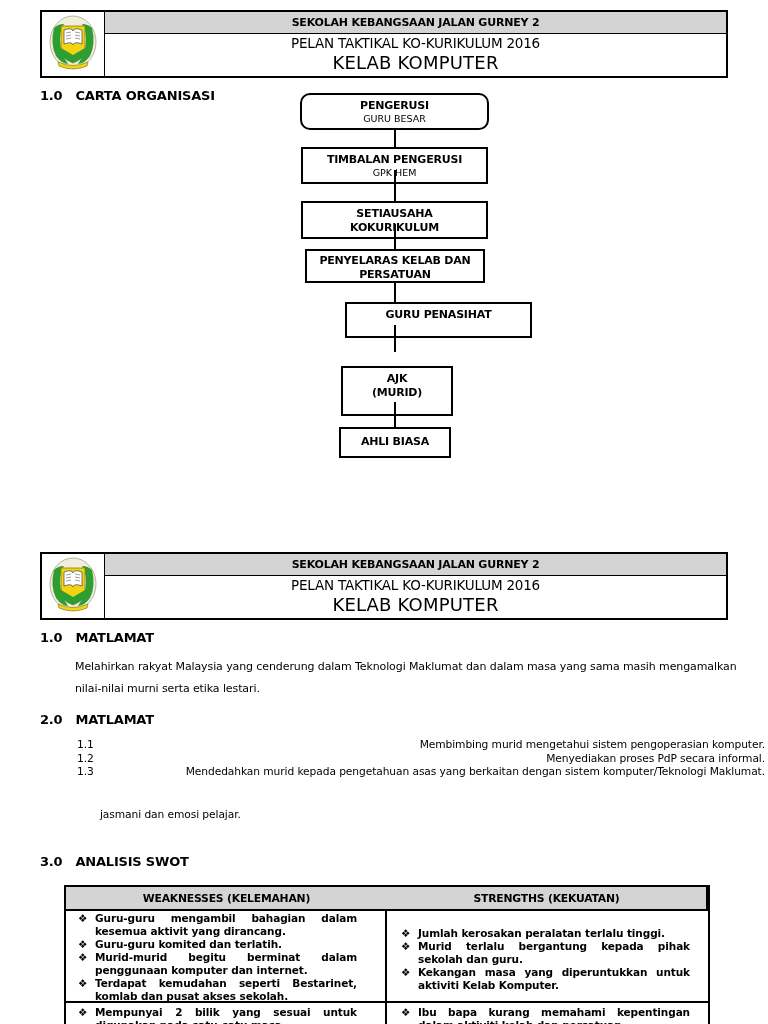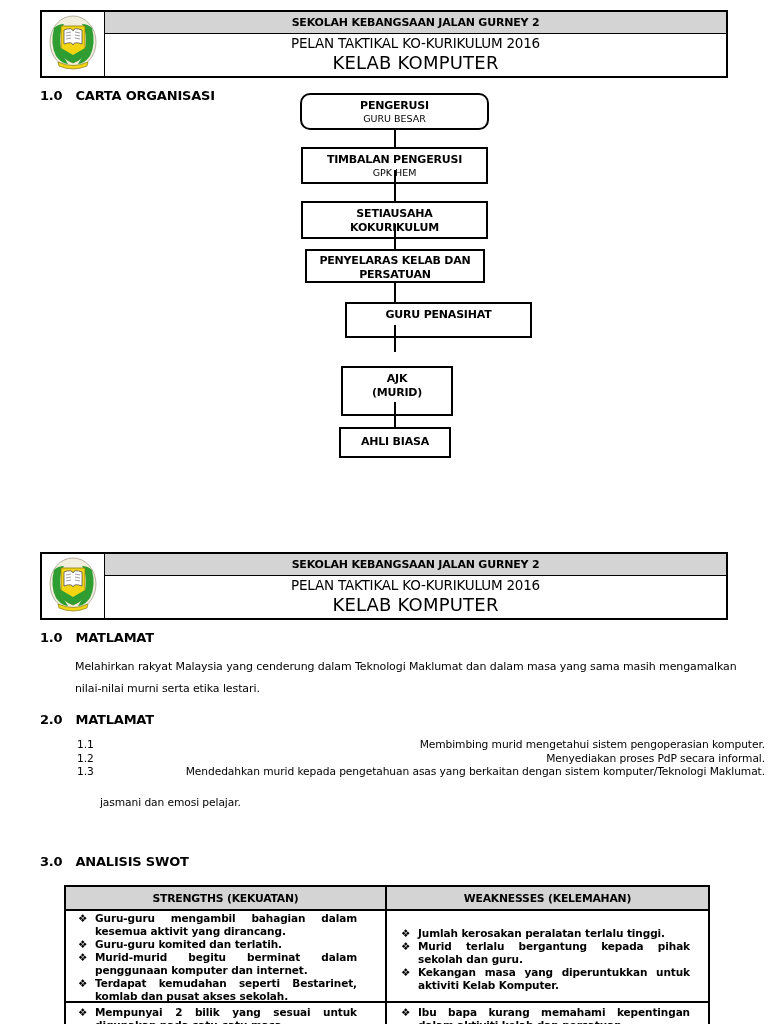--- a/index.html
+++ b/index.html
@@ -35,21 +35,21 @@
   .obox .sub-bold{display:block;font-weight:bold;font-size:11px;}
   .conn{position:absolute;left:394px;width:2px;background:#000;}
 
   
   .matlamat-body{position:absolute;left:75px;top:656px;width:690px;
     font-size:11px;line-height:22px;letter-spacing:-0.1px;}
   .obj-list{position:absolute;left:77px;top:738px;width:688px;font-size:10.7px;line-height:13.5px;letter-spacing:-0.1px;}
   .obj-item{display:flex;}
   .obj-item .onum{width:23px;flex-shrink:0;}
   .obj-item .otext{flex:1;text-align:right;}
-  .obj-cont{margin-top:17px;padding-left:23px;}
+  .obj-cont{margin-top:29px;padding-left:23px;}
 
   
   .swot-table{position:absolute;left:64px;top:885px;width:646px;
     border:2px solid #000;box-sizing:border-box;background:#fff;}
   .swot-hrow{display:flex;height:24px;background:#d4d4d4;border-bottom:2px solid #000;box-sizing:border-box;}
   .swot-hcell{display:flex;align-items:center;justify-content:center;
     font-weight:bold;font-size:10.8px;letter-spacing:-0.2px;box-sizing:border-box;}
   .swot-hcell.left{width:321px;border-right:2px solid #000;}
   .swot-hcell.right{flex:1;}
   .swot-row{display:flex;box-sizing:border-box;}
@@ -195,22 +195,22 @@
     </div>
     <div class="obj-cont">jasmani dan emosi pelajar.</div>
   </div>
 
   <div class="sec-heading" style="top:854px;">
     <span class="num">3.0</span><span>ANALISIS SWOT</span>
   </div>
 
   <div class="swot-table">
     <div class="swot-hrow">
+      <div class="swot-hcell right">WEAKNESSES (KELEMAHAN)</div>
       <div class="swot-hcell left">STRENGTHS (KEKUATAN)</div>
-      <div class="swot-hcell right">WEAKNESSES (KELEMAHAN)</div>
     </div>
 
     <div class="swot-row r1">
       <div class="swot-cell left">
         <div class="bullet-item">
           <span class="bullet">❖</span>
           <span class="btext">Guru-guru mengambil bahagian dalam kesemua aktivit yang dirancang.</span>
         </div>
         <div class="bullet-item">
           <span class="bullet">❖</span>

